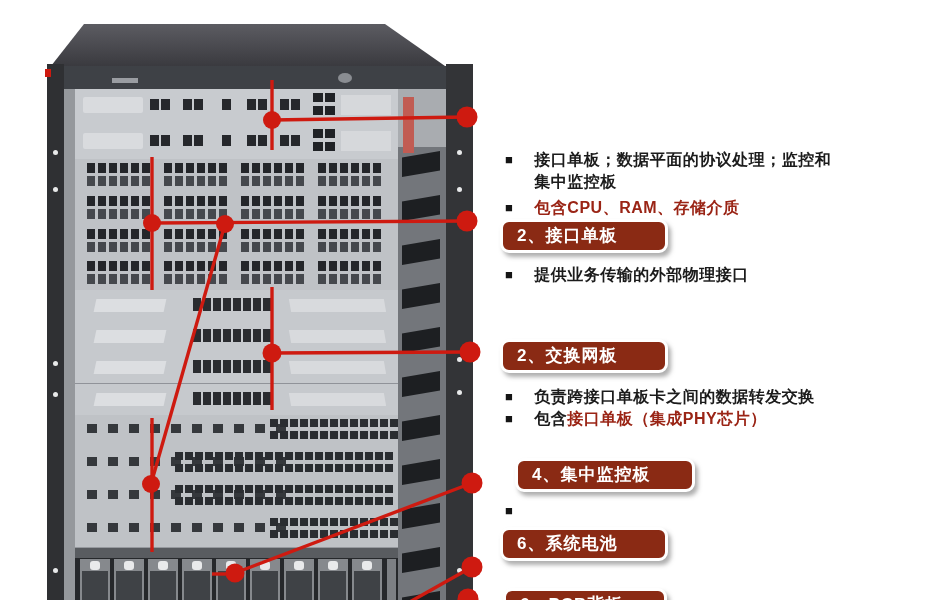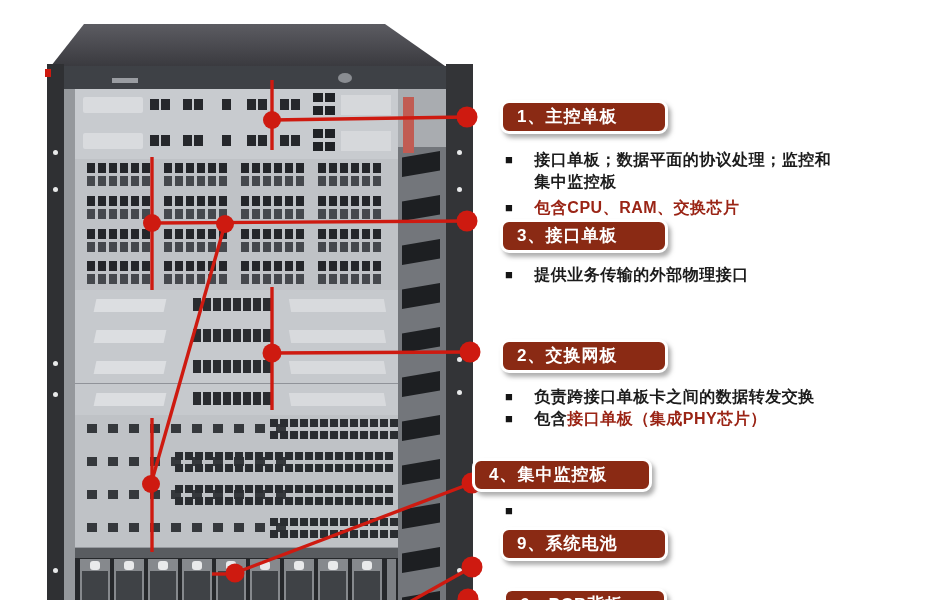--- a/index.html
+++ b/index.html
@@ -599,34 +599,33 @@
       <circle cx="272" cy="353" r="9.5"></circle>
       <circle cx="470" cy="352" r="10.5"></circle>
       <circle cx="235" cy="573" r="9.5"></circle>
       <circle cx="472" cy="483" r="10.5"></circle>
       <circle cx="472" cy="567" r="10.5"></circle>
       <circle cx="468" cy="599" r="10.5"></circle>
     </g>
     <rect x="45" y="69" width="6" height="8" fill="#CE1A10"></rect>
   </svg>
 
-  <div class="lbl" style="left:500px;top:100px;width:148px;"><span>1、主控单板</span></div>
-  <div class="lbl" style="left:500px;top:219px;width:148px;"><span>3、接口单板</span></div>
+  <div class="lbl" style="left:500px;top:219px;width:148px;"><span>2、接口单板</span></div>
   <div class="lbl" style="left:500px;top:339px;width:148px;"><span>2、交换网板</span></div>
-  <div class="lbl" style="left:472px;top:458px;width:160px;"><span>4、集中监控板</span></div>
-  <div class="lbl" style="left:500px;top:527px;width:148px;"><span>9、系统电池</span></div>
+  <div class="lbl" style="left:515px;top:458px;width:160px;"><span>4、集中监控板</span></div>
+  <div class="lbl" style="left:500px;top:527px;width:148px;"><span>6、系统电池</span></div>
   <div class="lbl" style="left:503px;top:588px;width:144px;"><span>6、PCB背板</span></div>
 
   <div class="bullet" style="left:505px;top:149px;width:408px;">
     <span class="bsq">■</span>
     <span class="btxt"><span>接口单板；数据平面的协议处理；监控和</span><br><span>集中监控板</span></span>
   </div>
   <div class="bullet" style="left:505px;top:197px;width:408px;">
     <span class="bsq">■</span>
-    <span class="btxt red">包含CPU、RAM、交换芯片</span>
+    <span class="btxt red">包含CPU、RAM、存储介质</span>
   </div>
 
   <div class="bullet" style="left:505px;top:264px;width:408px;">
     <span class="bsq">■</span>
     <span class="btxt">提供业务传输的外部物理接口</span>
   </div>
 
   <div class="bullet" style="left:505px;top:386px;width:420px;">
     <span class="bsq">■</span>
     <span class="btxt">负责跨接口单板卡之间的数据转发交换</span>

